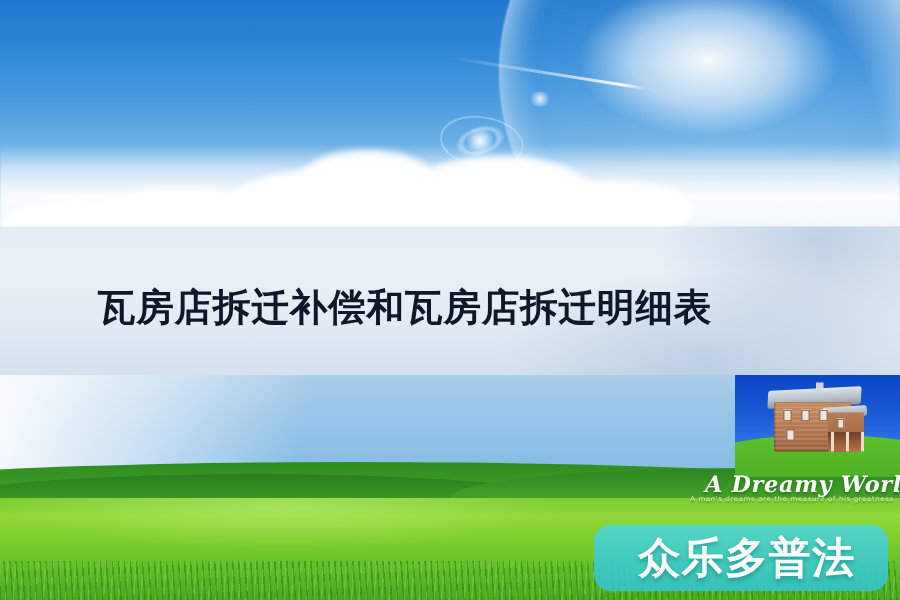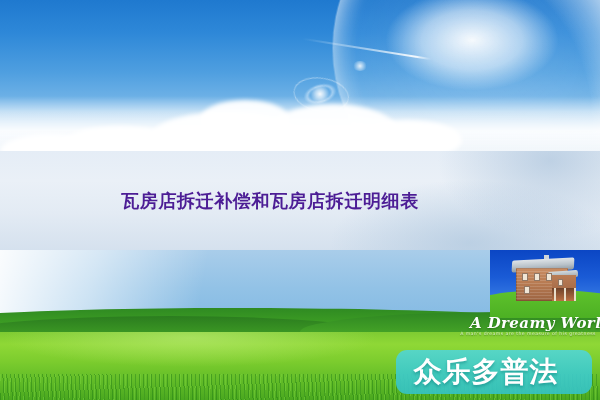--- a/index.html
+++ b/index.html
@@ -72,21 +72,21 @@
       linear-gradient(180deg,#e5edf6 0%, #eaf0f7 30%, #e3ebf4 62%, #d5e1ee 100%);
   }
   .band-wisp{
     position:absolute;right:0;top:151px;width:260px;height:99px;
     background:radial-gradient(160px 110px at 210px 10px, rgba(150,180,210,.5) 0%, rgba(150,180,210,0) 70%);
   }
   .title{
     position:absolute;left:0;top:190px;width:540px;
     text-align:center;
     font-family:"DejaVu Sans","Liberation Sans",sans-serif;
-    font-weight:700;font-size:18px;letter-spacing:.6px;color:#4c1d95;
+    font-weight:700;font-size:25px;letter-spacing:.6px;color:#0f172a;
     line-height:1.2;white-space:nowrap;
   }
 
   
   .lowsky{
     position:absolute;left:0;top:250px;width:600px;height:85px;
     background:
       linear-gradient(100deg, rgba(255,255,255,.95) 0%, rgba(255,255,255,.55) 16%, rgba(255,255,255,0) 34%),
       linear-gradient(180deg,#a9cdea 0%, #92c2e6 45%, #7fb7e2 100%);
   }
@@ -183,21 +183,21 @@
   }
 
   
   .wm{
     position:absolute;left:396px;top:350px;width:196px;height:44px;
     border-radius:11px;
     background:linear-gradient(180deg,#53d6d0 0%, #3fcbc8 50%, #35c2c0 100%);
     opacity:.93;
   }
   .wm-text{
-    position:absolute;left:396px;top:350px;width:180px;height:44px;
+    position:absolute;left:408px;top:350px;width:180px;height:44px;
     display:flex;align-items:center;justify-content:center;
     color:#ffffff;
     font-family:Liberation Sans, sans-serif;
     font-weight:700;font-size:28px;letter-spacing:1px;
     text-shadow:0 2px 3px rgba(0,110,110,.45);
     white-space:nowrap;
   }
 </style>
 </head>
 <body>

